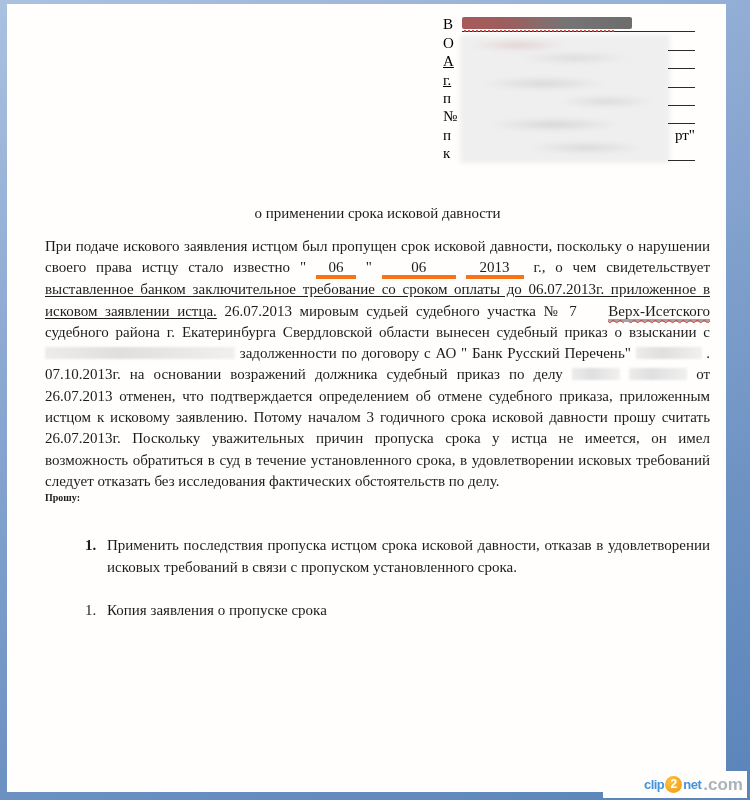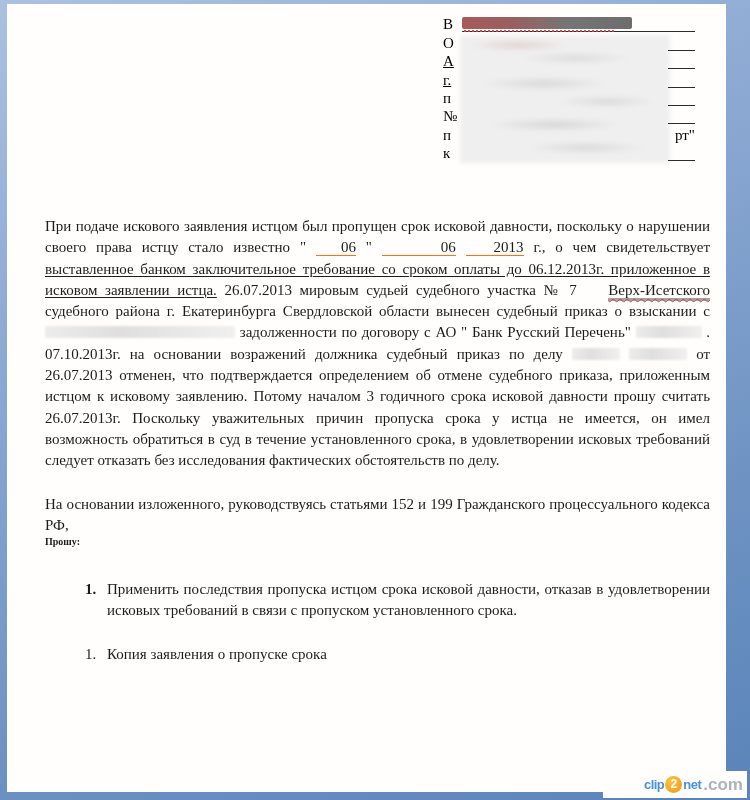--- a/index.html
+++ b/index.html
@@ -35,21 +35,21 @@
   .h-tail{font-size:15px;line-height:16px;flex:none;}
 
   
   .title{text-align:center;font-size:15.5px;line-height:19px;letter-spacing:0.6px;}
   .subtitle{text-align:center;font-size:15px;line-height:19px;margin-top:1px;}
   p{margin:0;}
   .p1{margin-top:13px;text-align:justify;font-size:15px;line-height:21.3px;}
   .p2{margin-top:22px;text-align:justify;font-size:15px;line-height:21.3px;}
   .u-sol{text-decoration:underline;text-underline-offset:2px;}
   .u-spell{border-bottom:3px solid #a3a3a3;text-decoration:underline wavy #cc4444 1px;text-underline-offset:3px;margin-left:24px;}
-  .blank{display:inline-block;border-bottom:1px solid #f97316;text-align:right;line-height:15px;}
+  .blank{display:inline-block;border-bottom:4px solid #f97316;text-align:center;line-height:15px;}
   .bw1{width:40px;} .bw2{width:74px;} .bw3{width:58px;}
   .ri{display:inline-block;height:12px;border-radius:1px;vertical-align:-1px;
       background:linear-gradient(90deg,#ececec,#dfdfdf 40%,#e9e9e9 75%,#f0f0f0);filter:blur(1.1px);}
   .w190{width:190px;} .w66{width:66px;} .w48{width:48px;} .w58{width:58px;}
 
   .ask{text-align:left;font-size:10px;font-weight:bold;}
   .req{margin-top:32px;display:flex;font-size:15px;line-height:21.3px;padding-left:40px;}
   .req .num{width:22px;flex:none;font-weight:bold;}
   .req .txt{text-align:justify;}
   .attach-head{margin-top:30px;font-size:15px;line-height:21.3px;}
@@ -112,40 +112,40 @@
         <span class="h-tail">рт"</span>
       </div>
       <div class="h-line">
         <span class="h-letter">к</span>
         <span class="h-mid2"></span>
           <span class="h-dash"></span>
       </div>
     </div>
 
     <div class="content">
+      <div class="subtitle">о применении срока исковой давности</div>
 
       <p class="p1"><span>При подаче искового заявления истцом был пропущен срок исковой давности, поскольку о нарушении своего права истцу стало известно "</span>
         <span class="blank bw1">06</span>
         <span>"</span>
         <span class="blank bw2">06</span>
         <span class="blank bw3">2013</span>
         <span>г., о чем свидетельствует</span>
-        <span class="u-sol">выставленное банком заключительное требование со сроком оплаты до 06.12.2013г. приложенное в исковом заявлении истца.</span>
+        <span class="u-sol">выставленное банком заключительное требование со сроком оплаты до 06.07.2013г. приложенное в исковом заявлении истца.</span>
         <span>26.07.2013 мировым судьей судебного участка № 7</span>
         <span class="u-spell">Верх-Исетского</span>
         <span>судебного района г. Екатеринбурга Свердловской области вынесен судебный приказ о взыскании с</span>
         <span class="ri w190"></span>
         <span>задолженности по договору с АО " Банк Русский Перечень"</span>
         <span class="ri w66"></span>
         <span>. 07.10.2013г. на основании возражений должника судебный приказ по делу</span>
         <span class="ri w48"></span>
         <span class="ri w58"></span>
         <span>от 26.07.2013 отменен, что подтверждается определением об отмене судебного приказа, приложенным истцом к исковому заявлению. Потому началом 3 годичного срока исковой давности прошу считать 26.07.2013г. Поскольку уважительных причин пропуска срока у истца не имеется, он имел возможность обратиться в суд в течение установленного срока, в удовлетворении исковых требований следует отказать без исследования фактических обстоятельств по делу.</span></p>
 
-      <p class="p2">На основании изложенного, руководствуясь статьями 152 и 199 Гражданского процессуального кодекса РФ,</p>
 
       <div class="ask">Прошу:</div>
 
       <div class="req">
         <span class="num">1.</span>
         <span class="txt">Применить последствия пропуска истцом срока исковой давности, отказав в удовлетворении исковых требований в связи с пропуском установленного срока.</span>
       </div>
 
 
       <div class="al">

